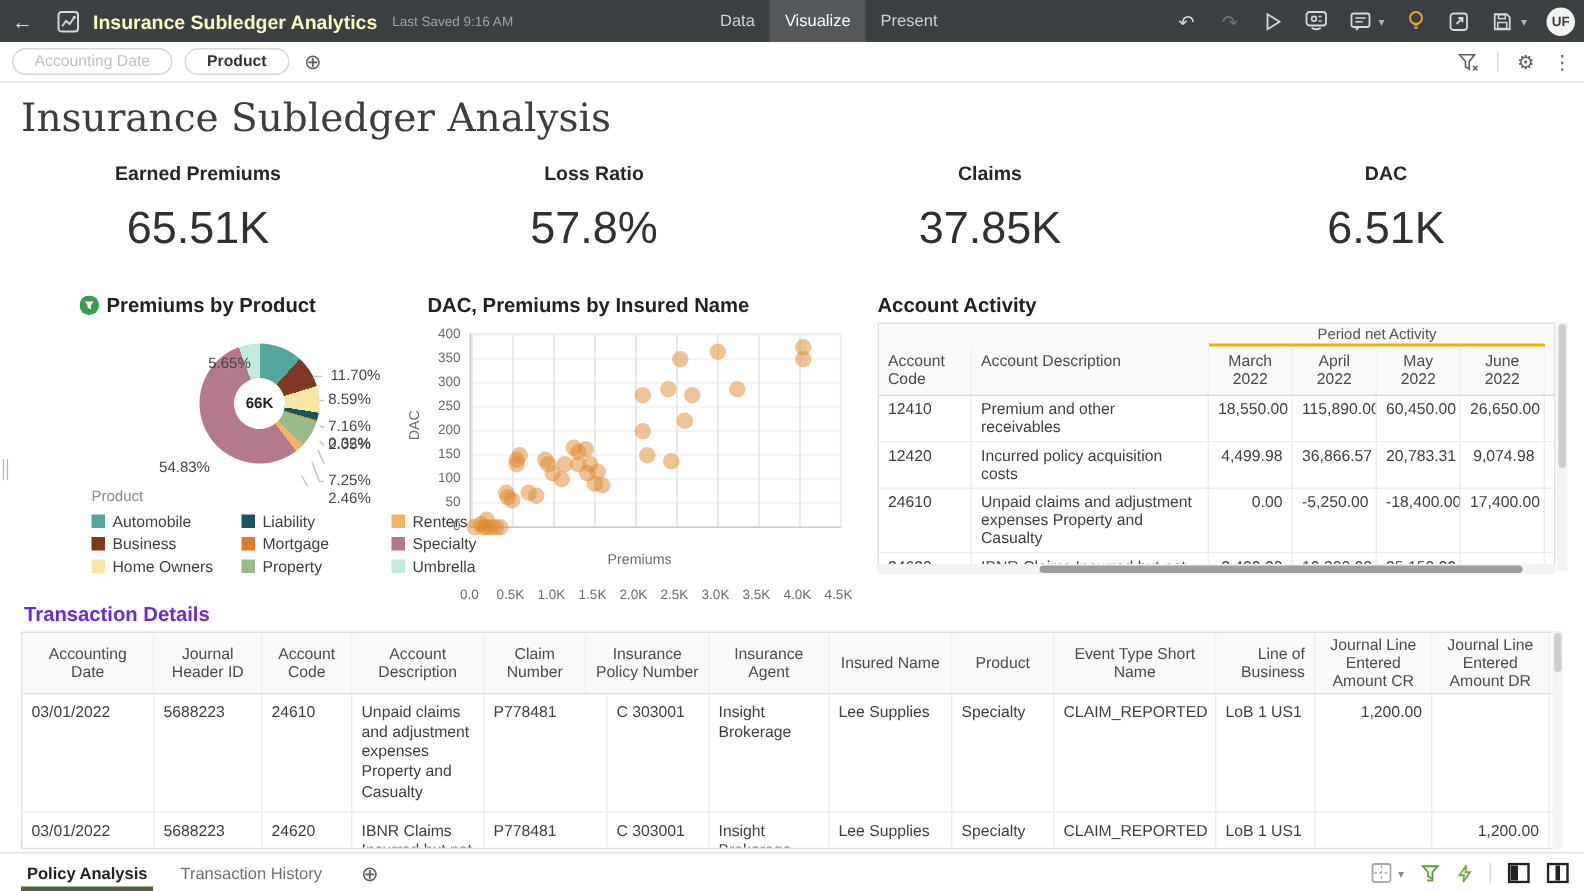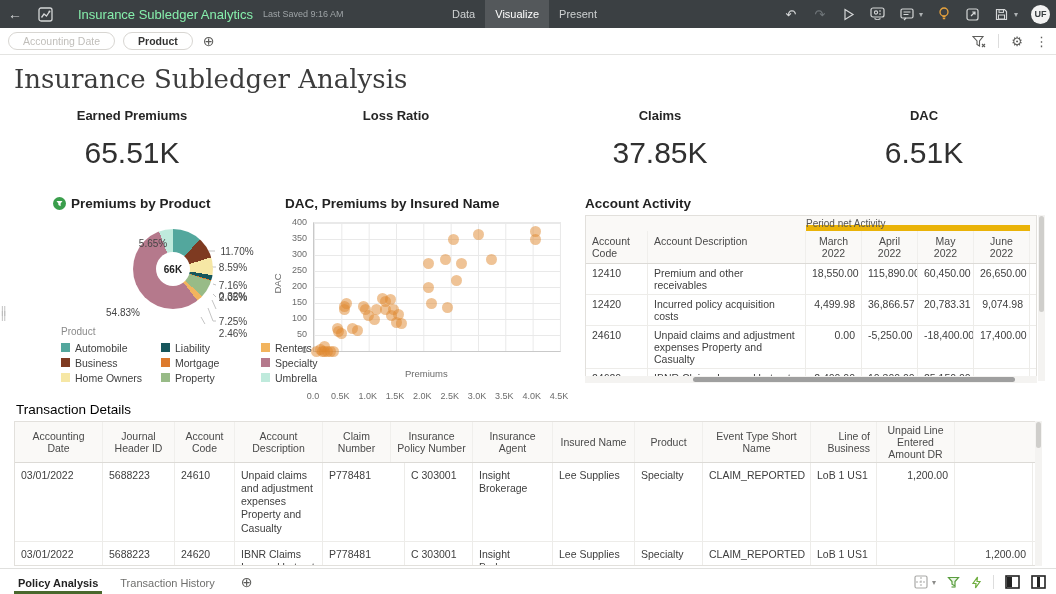--- a/index.html
+++ b/index.html
@@ -4,23 +4,23 @@
 <style>
   html,body{margin:0;padding:0;background:#e9e9e9;}
   .app{position:relative;width:1056px;height:594px;background:#fff;overflow:hidden;
        font-family:"Liberation Sans",sans-serif;color:#3e3e3e;}
 
   
   .topbar{position:absolute;left:0;top:0;width:100%;height:28px;background:#3b4043;
           display:flex;align-items:center;color:#e8e9ea;}
   .tb-back{width:30px;text-align:center;font-size:14px;color:#d5d7d8;cursor:pointer;}
   .tb-logo{width:18px;height:18px;margin:0 8px 0 6px;display:flex;align-items:center;justify-content:center;}
-  .tb-title{font-size:13px;font-weight:normal;color:#86efac;white-space:nowrap;margin-left:16px;}
+  .tb-title{font-size:13px;font-weight:bold;color:#fef9c3;white-space:nowrap;}
   .tb-saved{font-size:9px;color:#9ea3a6;margin-left:10px;white-space:nowrap;}
-  .tb-tabs{position:absolute;left:442px;top:0;height:28px;display:flex;align-items:stretch;}
+  .tb-tabs{position:absolute;left:470px;top:0;height:28px;display:flex;align-items:stretch;}
   .tb-tab{padding:0 10px;font-size:11px;color:#cfd2d3;display:flex;align-items:center;cursor:pointer;}
   .tb-tab.active{background:#54585b;color:#fff;}
   .tb-icons{position:absolute;right:6px;top:0;height:28px;display:flex;align-items:center;gap:13px;}
   .tb-ic{width:16px;height:16px;display:flex;align-items:center;justify-content:center;
          font-size:13px;color:#d5d7d8;cursor:pointer;}
   .tb-ic.dim{color:#70767a;}
   .tb-caret{font-size:8px;color:#aeb2b4;margin-left:-9px;cursor:pointer;}
   .avatar{width:19px;height:19px;border-radius:50%;background:#f2f2f2;color:#3b4043;
           font-size:9px;font-weight:bold;display:flex;align-items:center;justify-content:center;cursor:pointer;}
 
@@ -80,30 +80,30 @@
   .cell{box-sizing:border-box;padding:3px 6px;border-right:1px solid #edece9;font-size:10.5px;
         overflow:hidden;flex:none;}
   .num{text-align:right;}
   .trow{display:flex;border-bottom:1px solid #edece9;background:#fff;cursor:pointer;}
 
   
   .aa-panel{position:absolute;left:585px;top:196px;width:460px;height:192px;}
   .aa-tbl{position:absolute;left:0;top:19px;width:452px;height:166px;border:1px solid #e2e0dc;
           overflow:hidden;background:#fff;box-sizing:border-box;}
   .aa-gh{display:flex;background:#faf9f7;height:15px;font-size:10px;color:#555;}
-  .aa-gh .gh-span{width:224px;border-bottom:6px solid #eab308;padding-top:2px;box-sizing:border-box;}
+  .aa-gh .gh-span{width:224px;text-align:center;border-bottom:2px solid #eab308;padding-top:2px;box-sizing:border-box;}
   .aa-hdr{display:flex;background:#faf9f7;border-bottom:1px solid #dcdad6;color:#4a4a4a;}
   .aa-hdr .cell{padding-top:4px;padding-bottom:4px;border-right:1px solid #f0efec;}
   .aa-vsb{position:absolute;right:0;top:19px;width:7px;height:166px;background:#f4f3f1;}
   .aa-vsb .thumb{position:absolute;left:1px;top:1px;width:5px;height:96px;background:#cfcecb;border-radius:3px;}
   .aa-hsb{position:absolute;left:0;top:180px;width:452px;height:7px;background:#f4f3f1;}
   .aa-hsb .thumb{position:absolute;left:108px;top:1px;width:322px;height:5px;background:#9f9f9f;border-radius:3px;}
 
   
-  .tx-title{position:absolute;left:16px;top:402px;font-size:13.5px;font-weight:normal;color:#000000;}
+  .tx-title{position:absolute;left:16px;top:402px;font-size:13.5px;font-weight:bold;color:#6d28d9;}
   .tx-tbl{position:absolute;left:14px;top:421px;width:1026px;height:145px;border:1px solid #e2e0dc;
           overflow:hidden;background:#fff;box-sizing:border-box;}
   .tx-hdr{display:flex;background:#faf9f7;border-bottom:1px solid #dcdad6;color:#4a4a4a;}
   .tx-hdr .cell{display:flex;align-items:center;justify-content:center;text-align:center;height:40px;
                 border-right:1px solid #f0efec;line-height:1.15;}
   .tx-vsb{position:absolute;right:14px;top:421px;width:7px;height:145px;background:#f4f3f1;}
   .tx-vsb .thumb{position:absolute;left:1px;top:1px;width:5px;height:26px;background:#cfcecb;border-radius:3px;}
 
   
   .bottombar{position:absolute;left:0;top:568px;width:100%;height:26px;background:#fff;
@@ -205,20 +205,21 @@
 
   <div class="page-title">Insurance Subledger Analysis</div>
 
   <div class="kpi-row">
     <div class="kpi">
       <div class="kpi-label">Earned Premiums</div>
       <div class="kpi-value">65.51K</div>
     </div>
     <div class="kpi">
       <div class="kpi-label">Loss Ratio</div>
+      <div class="kpi-value">57.8%</div>
     </div>
     <div class="kpi">
       <div class="kpi-label">Claims</div>
       <div class="kpi-value">37.85K</div>
     </div>
     <div class="kpi">
       <div class="kpi-label">DAC</div>
       <div class="kpi-value">6.51K</div>
     </div>
   </div>
@@ -437,21 +438,22 @@
         <div class="cell" style="width: 72px;">Journal Header ID</div>
         <div class="cell" style="width: 60px;">Account Code</div>
         <div class="cell" style="width: 88px;">Account Description</div>
         <div class="cell" style="width: 68px;">Claim Number</div>
         <div class="cell" style="width: 82px;">Insurance Policy Number</div>
         <div class="cell" style="width: 80px;">Insurance Agent</div>
         <div class="cell" style="width: 82px;">Insured Name</div>
         <div class="cell" style="width: 68px;">Product</div>
         <div class="cell" style="width: 108px;">Event Type Short Name</div>
         <div class="cell" style="width: 66px; text-align: right;">Line of Business</div>
-        <div class="cell" style="width: 78px;">Unpaid Line Entered Amount DR</div>
+        <div class="cell" style="width: 78px;">Journal Line Entered Amount CR</div>
+        <div class="cell" style="width: 78px;">Journal Line Entered Amount DR</div>
       </div>
     <div>
         <div class="trow">
           <div class="cell" style="width: 88px; line-height: 1.25; padding-top: 6px; padding-bottom: 6px;">03/01/2022</div>
           <div class="cell" style="width: 72px; line-height: 1.25; padding-top: 6px; padding-bottom: 6px;">5688223</div>
           <div class="cell" style="width: 60px; line-height: 1.25; padding-top: 6px; padding-bottom: 6px;">24610</div>
           <div class="cell" style="width: 88px; line-height: 1.25; padding-top: 6px; padding-bottom: 6px;">Unpaid claims and adjustment expenses Property and Casualty</div>
           <div class="cell" style="width: 82px; line-height: 1.25; padding-top: 6px; padding-bottom: 6px;">P778481</div>
           <div class="cell" style="width: 68px; line-height: 1.25; padding-top: 6px; padding-bottom: 6px;">C 303001</div>
           <div class="cell" style="width: 80px; line-height: 1.25; padding-top: 6px; padding-bottom: 6px;">Insight Brokerage</div>

